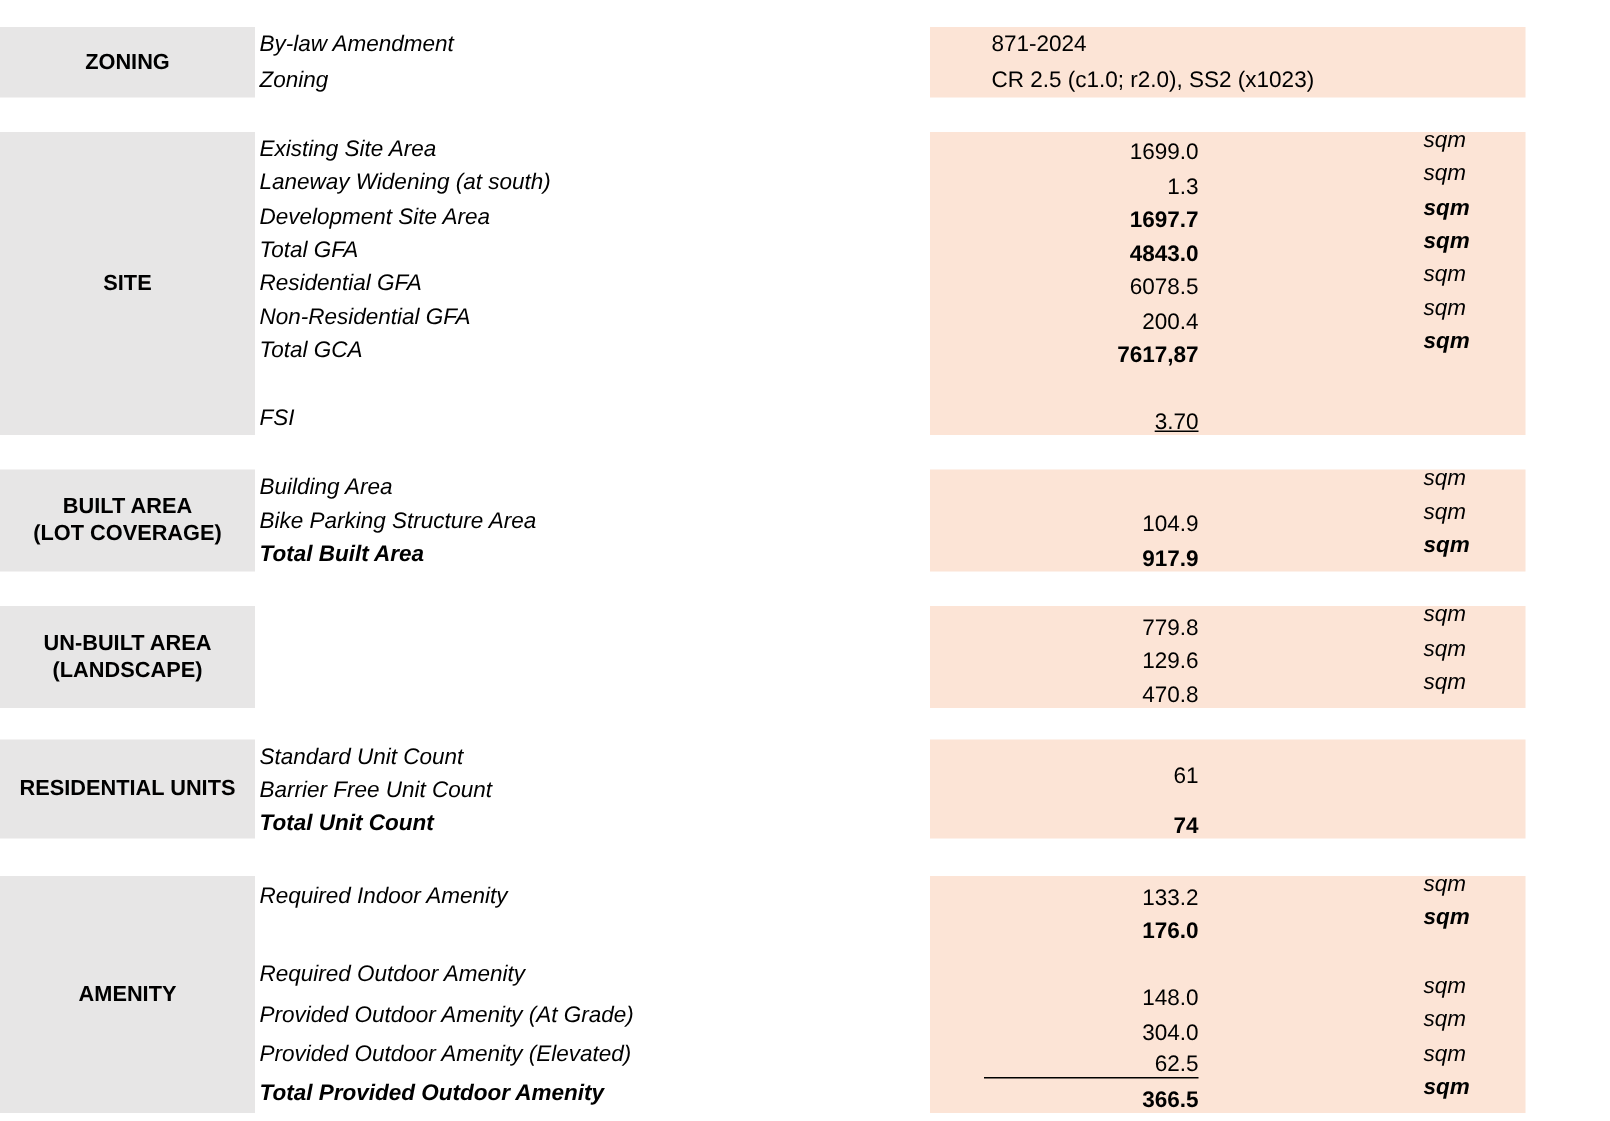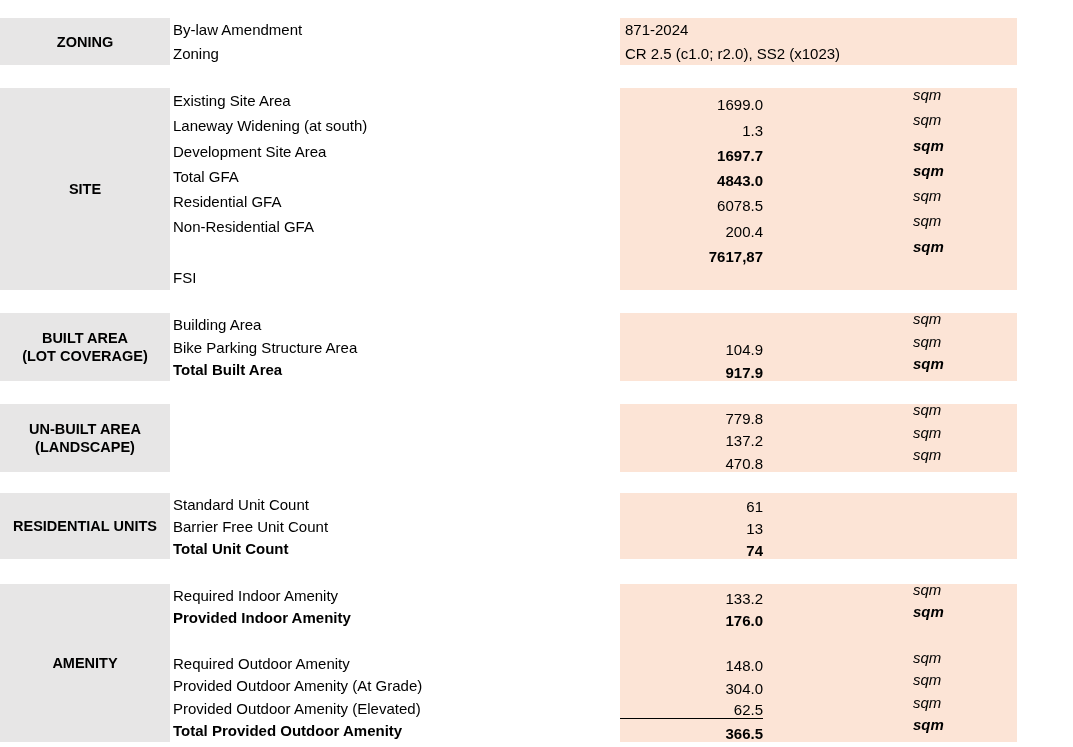--- a/index.html
+++ b/index.html
@@ -14,27 +14,27 @@
     position:absolute;left:0;top:0;bottom:0;width:170px;
     background:var(--cat-bg,#e7e6e6);
     display:flex;flex-direction:column;align-items:center;justify-content:center;
     font-weight:bold;font-size:14.5px;line-height:18px;text-align:center;
   }
   .catline{white-space:nowrap;}
   .labels{
     position:absolute;left:173px;top:0;bottom:0;width:440px;
     display:flex;flex-direction:column;
   }
-  .lrow{flex:1;display:flex;align-items:center;font-size:15px;white-space:nowrap;}
+  .lrow{flex:1;display:flex;align-items:center;font-size:15px;white-space:nowrap;font-style:italic;}
   .values{
     position:absolute;left:620px;top:0;bottom:0;width:397px;
     background:var(--val-bg,#fce4d6);
     display:flex;flex-direction:column;
   }
-  .vrow{flex:1;position:relative;}
+  .vrow{flex:1;position:relative;margin-left:36px;}
   .num{
     position:absolute;left:0;top:0;bottom:0;width:143px;
     display:flex;align-items:flex-end;justify-content:flex-end;
     font-size:15px;
   }
   .textval{
     position:absolute;left:5px;top:0;bottom:0;right:2px;
     display:flex;align-items:center;font-size:15px;white-space:nowrap;
   }
   .unit{
@@ -71,20 +71,21 @@
       <div class="cat">
         <div class="catline">SITE</div>
       </div>
       <div class="labels">
         <div class="lrow">Existing Site Area</div>
         <div class="lrow">Laneway Widening (at south)</div>
         <div class="lrow">Development Site Area</div>
         <div class="lrow">Total GFA</div>
         <div class="lrow">Residential GFA</div>
         <div class="lrow">Non-Residential GFA</div>
+        <div class="lrow">Total GCA</div>
         <div class="lrow"></div>
         <div class="lrow">FSI</div>
       </div>
       <div class="values">
         <div class="vrow">
           <div class="num">
             <span>1699.0</span>
           </div>
           <div class="unit">sqm</div>
         </div>
@@ -120,20 +121,25 @@
         </div>
         <div class="vrow">
           <div class="num">
             <span class="b ">7617,87</span>
           </div>
           <div class="unit b">sqm</div>
         </div>
         <div class="vrow">
           <div class="num">
             <span></span>
+          </div>
+        </div>
+        <div class="vrow">
+          <div class="num">
+            <span class="u">3.70</span>
           </div>
         </div>
       </div>
     </div>
     <div class="section" style="top: 313px; height: 68px;">
       <div class="cat">
         <div class="catline">BUILT AREA</div>
         <div class="catline">(LOT COVERAGE)</div>
       </div>
       <div class="labels">
@@ -166,21 +172,21 @@
       </div>
       <div class="values">
         <div class="vrow">
           <div class="num">
             <span>779.8</span>
           </div>
           <div class="unit">sqm</div>
         </div>
         <div class="vrow">
           <div class="num">
-            <span>137.2</span>
+            <span>129.6</span>
           </div>
           <div class="unit">sqm</div>
         </div>
         <div class="vrow">
           <div class="num">
             <span>470.8</span>
           </div>
           <div class="unit">sqm</div>
         </div>
       </div>
@@ -195,37 +201,31 @@
         <div class="lrow b">Total Unit Count</div>
       </div>
       <div class="values">
         <div class="vrow">
           <div class="num">
             <span>61</span>
           </div>
         </div>
         <div class="vrow">
           <div class="num">
-            <span>13</span>
-          </div>
-        </div>
-        <div class="vrow">
-          <div class="num">
             <span class="b ">74</span>
           </div>
         </div>
       </div>
     </div>
     <div class="section" style="top: 584px; height: 158px;">
       <div class="cat">
         <div class="catline">AMENITY</div>
       </div>
       <div class="labels">
         <div class="lrow">Required Indoor Amenity</div>
-        <div class="lrow b">Provided Indoor Amenity</div>
         <div class="lrow"></div>
         <div class="lrow">Required Outdoor Amenity</div>
         <div class="lrow">Provided Outdoor Amenity (At Grade)</div>
         <div class="lrow">Provided Outdoor Amenity (Elevated)</div>
         <div class="lrow b">Total Provided Outdoor Amenity</div>
       </div>
       <div class="values">
         <div class="vrow">
           <div class="num">
             <span>133.2</span>

